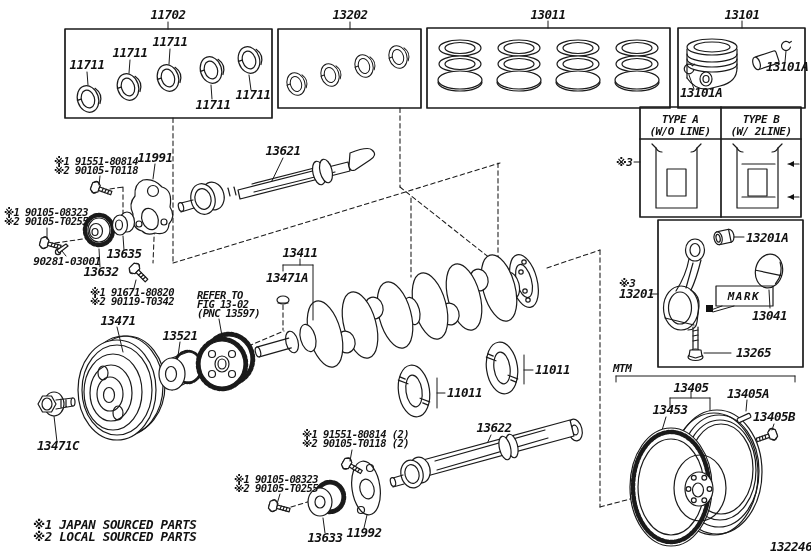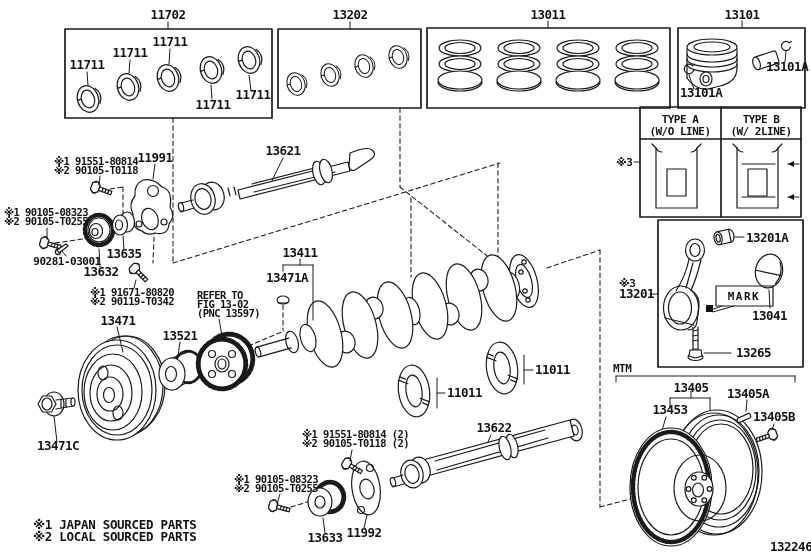--- a/index.html
+++ b/index.html
@@ -1,16 +1,16 @@
 <!DOCTYPE html>
 <html><head>
 <meta charset="utf-8">
 <style>
   html,body{margin:0;padding:0;background:#fff;}
-  #stage{position:relative;width:811px;height:560px;background:#fff;overflow:hidden;}
+  #stage{position:relative;width:811px;height:560px;background:#fff;overflow:hidden;font-style:italic;}
   svg{display:block;}
   path,line,ellipse,circle,rect,polygon,polyline{stroke:#1a1a1a;stroke-width:1.2;fill:none;stroke-linecap:round;stroke-linejoin:round;}
   .box{stroke-width:1.7;}
   .f{fill:#fff;}
   .blk{fill:#111;stroke:none;}
   .teeth{stroke-width:4.5;stroke-dasharray:2.4 2.1;}
   .dash{stroke-dasharray:4.5 3.2;stroke-width:1.05;}
   .ldr{stroke-width:1;}
   text{font-family:"DejaVu Sans Mono","DejaVu Sans",monospace;font-weight:bold;fill:#111;stroke:none;letter-spacing:-0.5px;}
   .t12{font-size:12.5px;}

